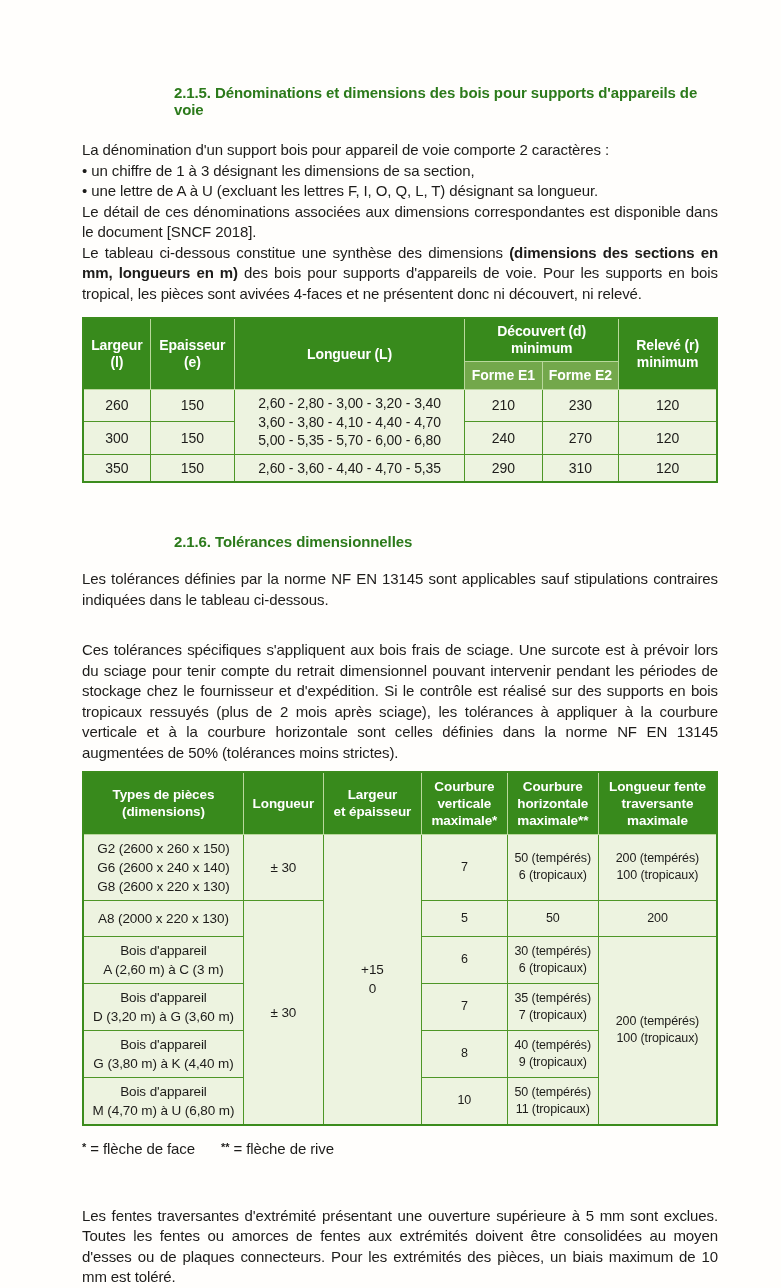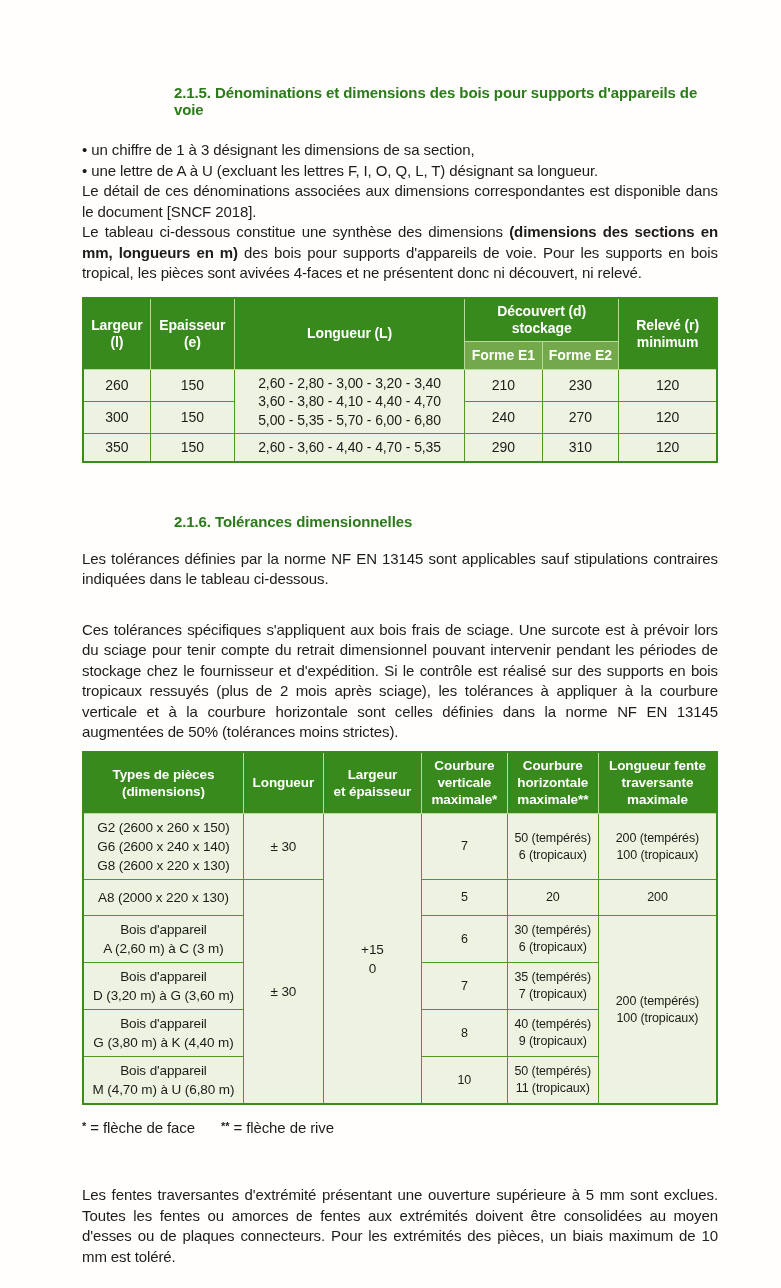--- a/index.html
+++ b/index.html
@@ -99,20 +99,21 @@
   .closing-para{margin-top:48px;}
 </style>
 </head>
 <body>
 
 <div class="page">
 
   <h2 class="section-heading">2.1.5. Dénominations et dimensions des bois pour supports d'appareils de voie</h2>
 
   <div class="intro-block">
+    <p class="para">La dénomination d'un support bois pour appareil de voie comporte 2 caractères :</p>
     <p class="para">• un chiffre de 1 à 3 désignant les dimensions de sa section,</p>
     <p class="para">• une lettre de A à U (excluant les lettres F, I, O, Q, L, T) désignant sa longueur.</p>
     <p class="para">Le détail de ces dénominations associées aux dimensions correspondantes est disponible dans le document [SNCF 2018].</p>
     <p class="para"><span>Le tableau ci-dessous constitue une synthèse des dimensions </span><span class="bold">(dimensions des sections en mm, longueurs en m)</span><span> des bois pour supports d'appareils de voie. Pour les supports en bois tropical, les pièces sont avivées 4-faces et ne présentent donc ni découvert, ni relevé.</span></p>
   </div>
 
   <table class="doc-table table-1">
     <colgroup>
       <col style="width:10.6%">
       <col style="width:13.3%">
@@ -122,21 +123,21 @@
       <col style="width:15.5%">
     </colgroup>
     <thead>
       <tr class="main-row">
         <th rowspan="2">Largeur
 (l)</th>
         <th rowspan="2">Epaisseur
 (e)</th>
         <th rowspan="2">Longueur (L)</th>
         <th colspan="2">Découvert (d)
-stockage</th>
+minimum</th>
         <th rowspan="2">Relevé (r)
 minimum</th>
       </tr>
       <tr class="sub-row">
         <th class="sub">Forme E1</th>
         <th class="sub">Forme E2</th>
       </tr>
     </thead>
     <tbody>
       <tr>
@@ -211,21 +212,21 @@
         <td class="small">7</td>
         <td class="small">50 (tempérés)
 6 (tropicaux)</td>
         <td class="small">200 (tempérés)
 100 (tropicaux)</td>
       </tr>
       <tr class="row-a8">
         <td class="cell-types">A8 (2000 x 220 x 130)</td>
         <td rowspan="5">± 30</td>
         <td class="small">5</td>
-        <td class="small">20</td>
+        <td class="small">50</td>
         <td class="small">200</td>
       </tr>
       <tr class="row-std">
         <td class="cell-types">Bois d'appareil
 A (2,60 m) à C (3 m)</td>
         <td class="small">6</td>
         <td class="small">30 (tempérés)
 6 (tropicaux)</td>
         <td rowspan="4" class="small">200 (tempérés)
 100 (tropicaux)</td>

